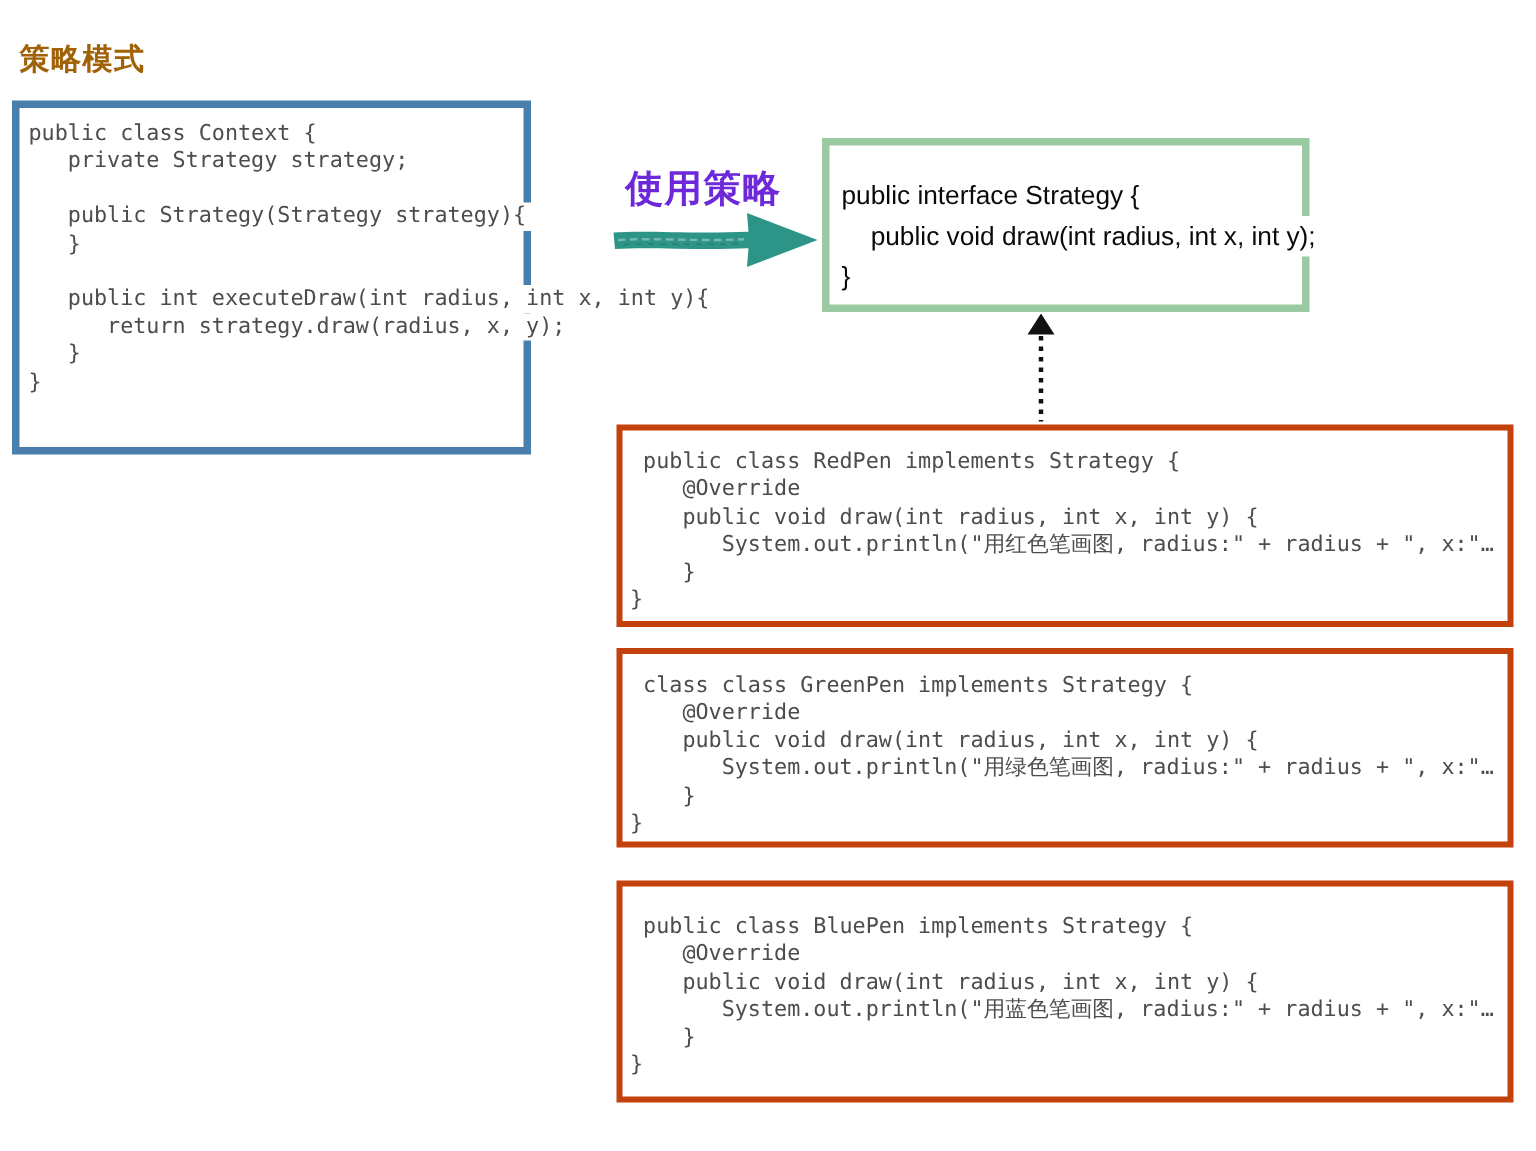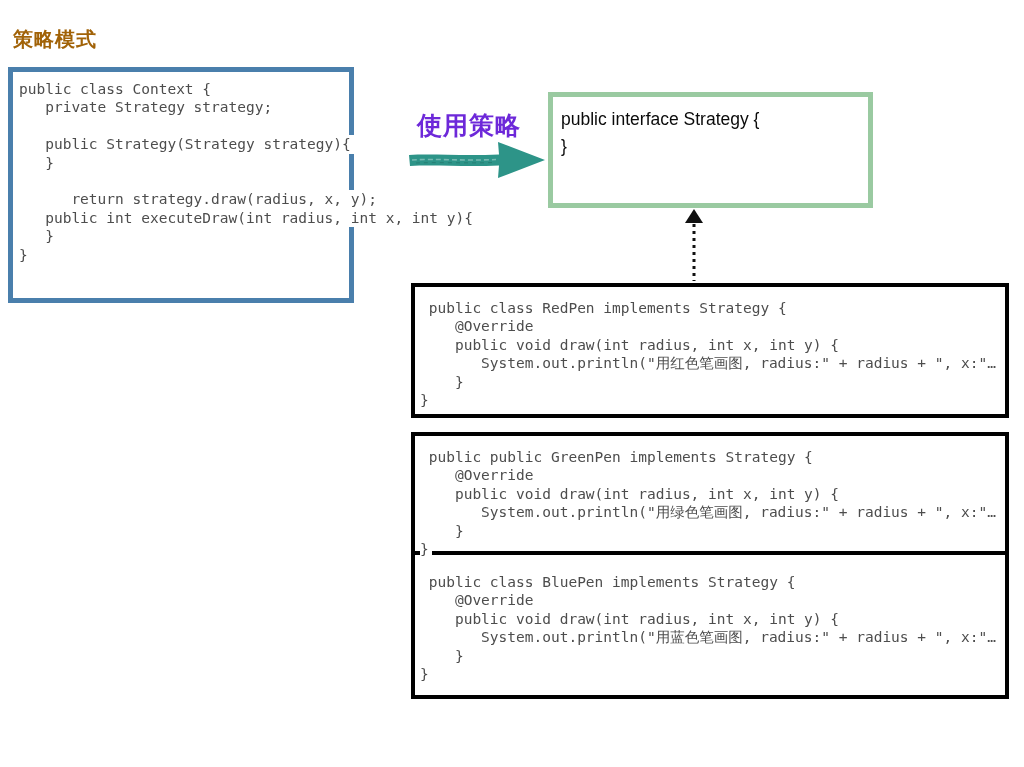--- a/index.html
+++ b/index.html
@@ -21,33 +21,33 @@
     white-space:pre; width:max-content; background:#ffffff;
     position:relative; z-index:2; padding-right:3px;
   }
   .context-box {
     position:absolute; left:8px; top:67px; width:346px; height:236px;
     border:5px solid #4a7fac; background:#ffffff;
   }
   .context-box .code { padding:8px 0 0 6px; }
   .impl-box {
     position:absolute; left:411px; width:598px;
-    border:4px solid #000000; background:#ffffff;
+    border:4px solid #c2410c; background:#ffffff;
   }
   .impl-box .code { padding:12px 0 0 5px; }
   .impl-red   { top:283px; height:135px; }
   .impl-green { top:432px; height:133px; }
-  .impl-blue  { top:551px; height:148px; }
+  .impl-blue  { top:587px; height:148px; }
   .impl-blue .code { padding-top:18px; }
   
   .strategy-box {
     position:absolute; left:548px; top:92px; width:325px; height:116px;
     border:5px solid #9acaa1; background:#ffffff;
   }
-  .strategy-box .iface { padding:9px 0 0 8px; }
+  .strategy-box .iface { padding:20px 0 0 8px; }
   .iface .code-line {
     white-space:pre; font-family:"Liberation Sans", sans-serif;
     font-size:17.5px; line-height:27px; color:#0a0a0a; width:max-content;
     background:#ffffff;
   }
   
   .use-label {
     position:absolute; left:417px; top:109px;
     font-size:25px; font-weight:bold; color:#6d28d9; letter-spacing:1px;
     white-space:nowrap;
@@ -63,37 +63,38 @@
   <div class="page-title">策略模式</div>
 
   <div class="context-box">
     <div class="code">
         <div class="code-line">public class Context {</div>
         <div class="code-line">   private Strategy strategy;</div>
         <div class="code-line"> </div>
         <div class="code-line">   public Strategy(Strategy strategy){</div>
         <div class="code-line">   }</div>
         <div class="code-line"> </div>
+        <div class="code-line">   public int executeDraw(int radius, int x, int y){</div>
         <div class="code-line">      return strategy.draw(radius, x, y);</div>
-        <div class="code-line">   public int executeDraw(int radius, int x, int y){</div>
         <div class="code-line">   }</div>
         <div class="code-line">}</div>
       </div>
   </div>
 
   <div class="use-label">使用策略</div>
   <svg class="use-arrow" viewBox="0 0 142 46" xmlns="http://www.w3.org/2000/svg">
     <path d="M3,18 C25,16.5 55,19 93,17.5 L92,5 L139,23 L92,41 L93,28.5 C58,30 28,27.5 4,29 Z" fill="#2d9488"></path>
     <path d="M6,23 C30,21.5 60,24 90,22.5" stroke="rgba(255,255,255,0.35)" stroke-width="1.6" fill="none" stroke-dasharray="5 3"></path>
     <path d="M10,26 C35,25 62,26.5 88,25.5" stroke="rgba(0,0,0,0.15)" stroke-width="1" fill="none" stroke-dasharray="4 4"></path>
   </svg>
 
   <div class="strategy-box">
     <div class="iface">
         <div class="code-line">public interface Strategy {</div>
+        <div class="code-line">    public void draw(int radius, int x, int y);</div>
         <div class="code-line">}</div>
       </div>
   </div>
 
   <svg class="impl-arrow" viewBox="0 0 26 73" xmlns="http://www.w3.org/2000/svg">
     <polygon points="13,0 4,14 22,14" fill="#111111"></polygon>
     <line x1="13" y1="15" x2="13" y2="72" stroke="#111111" stroke-width="3" stroke-dasharray="3 4"></line>
   </svg>
 
   <div class="impl-box impl-red">
@@ -102,21 +103,21 @@
         <div class="code-line">    @Override</div>
         <div class="code-line">    public void draw(int radius, int x, int y) {</div>
         <div class="code-line">       System.out.println("用红色笔画图, radius:" + radius + ", x:"…</div>
         <div class="code-line">    }</div>
         <div class="code-line">}</div>
       </div>
   </div>
 
   <div class="impl-box impl-green">
     <div class="code">
-        <div class="code-line"> public public GreenPen implements Strategy {</div>
+        <div class="code-line"> class class GreenPen implements Strategy {</div>
         <div class="code-line">    @Override</div>
         <div class="code-line">    public void draw(int radius, int x, int y) {</div>
         <div class="code-line">       System.out.println("用绿色笔画图, radius:" + radius + ", x:"…</div>
         <div class="code-line">    }</div>
         <div class="code-line">}</div>
       </div>
   </div>
 
   <div class="impl-box impl-blue">
     <div class="code">

